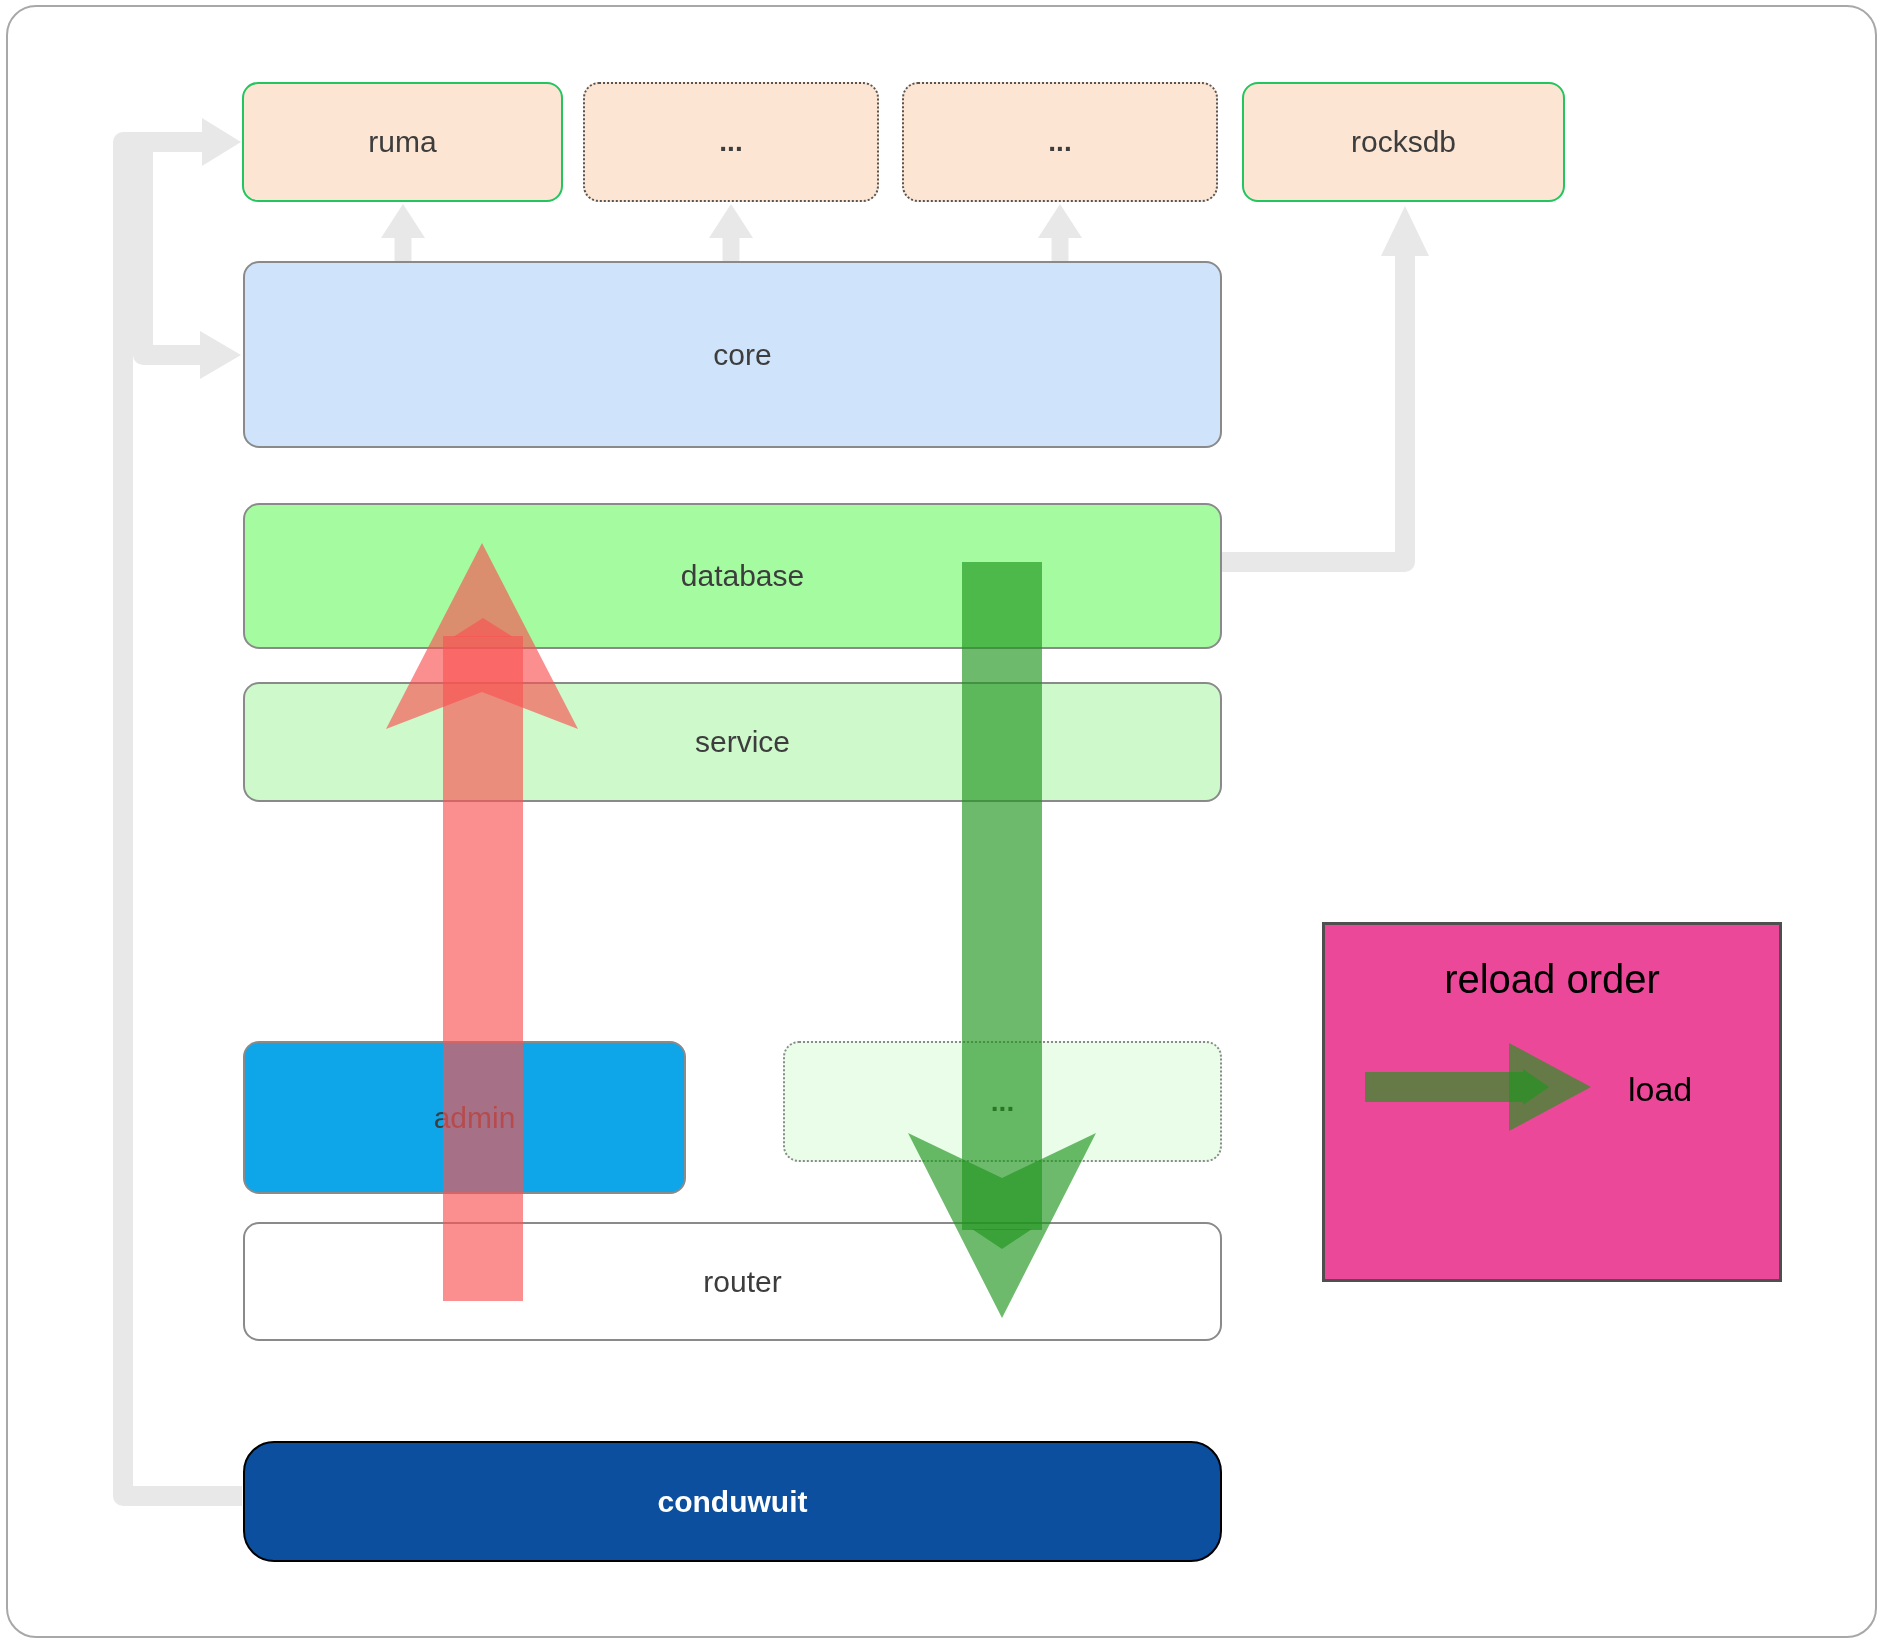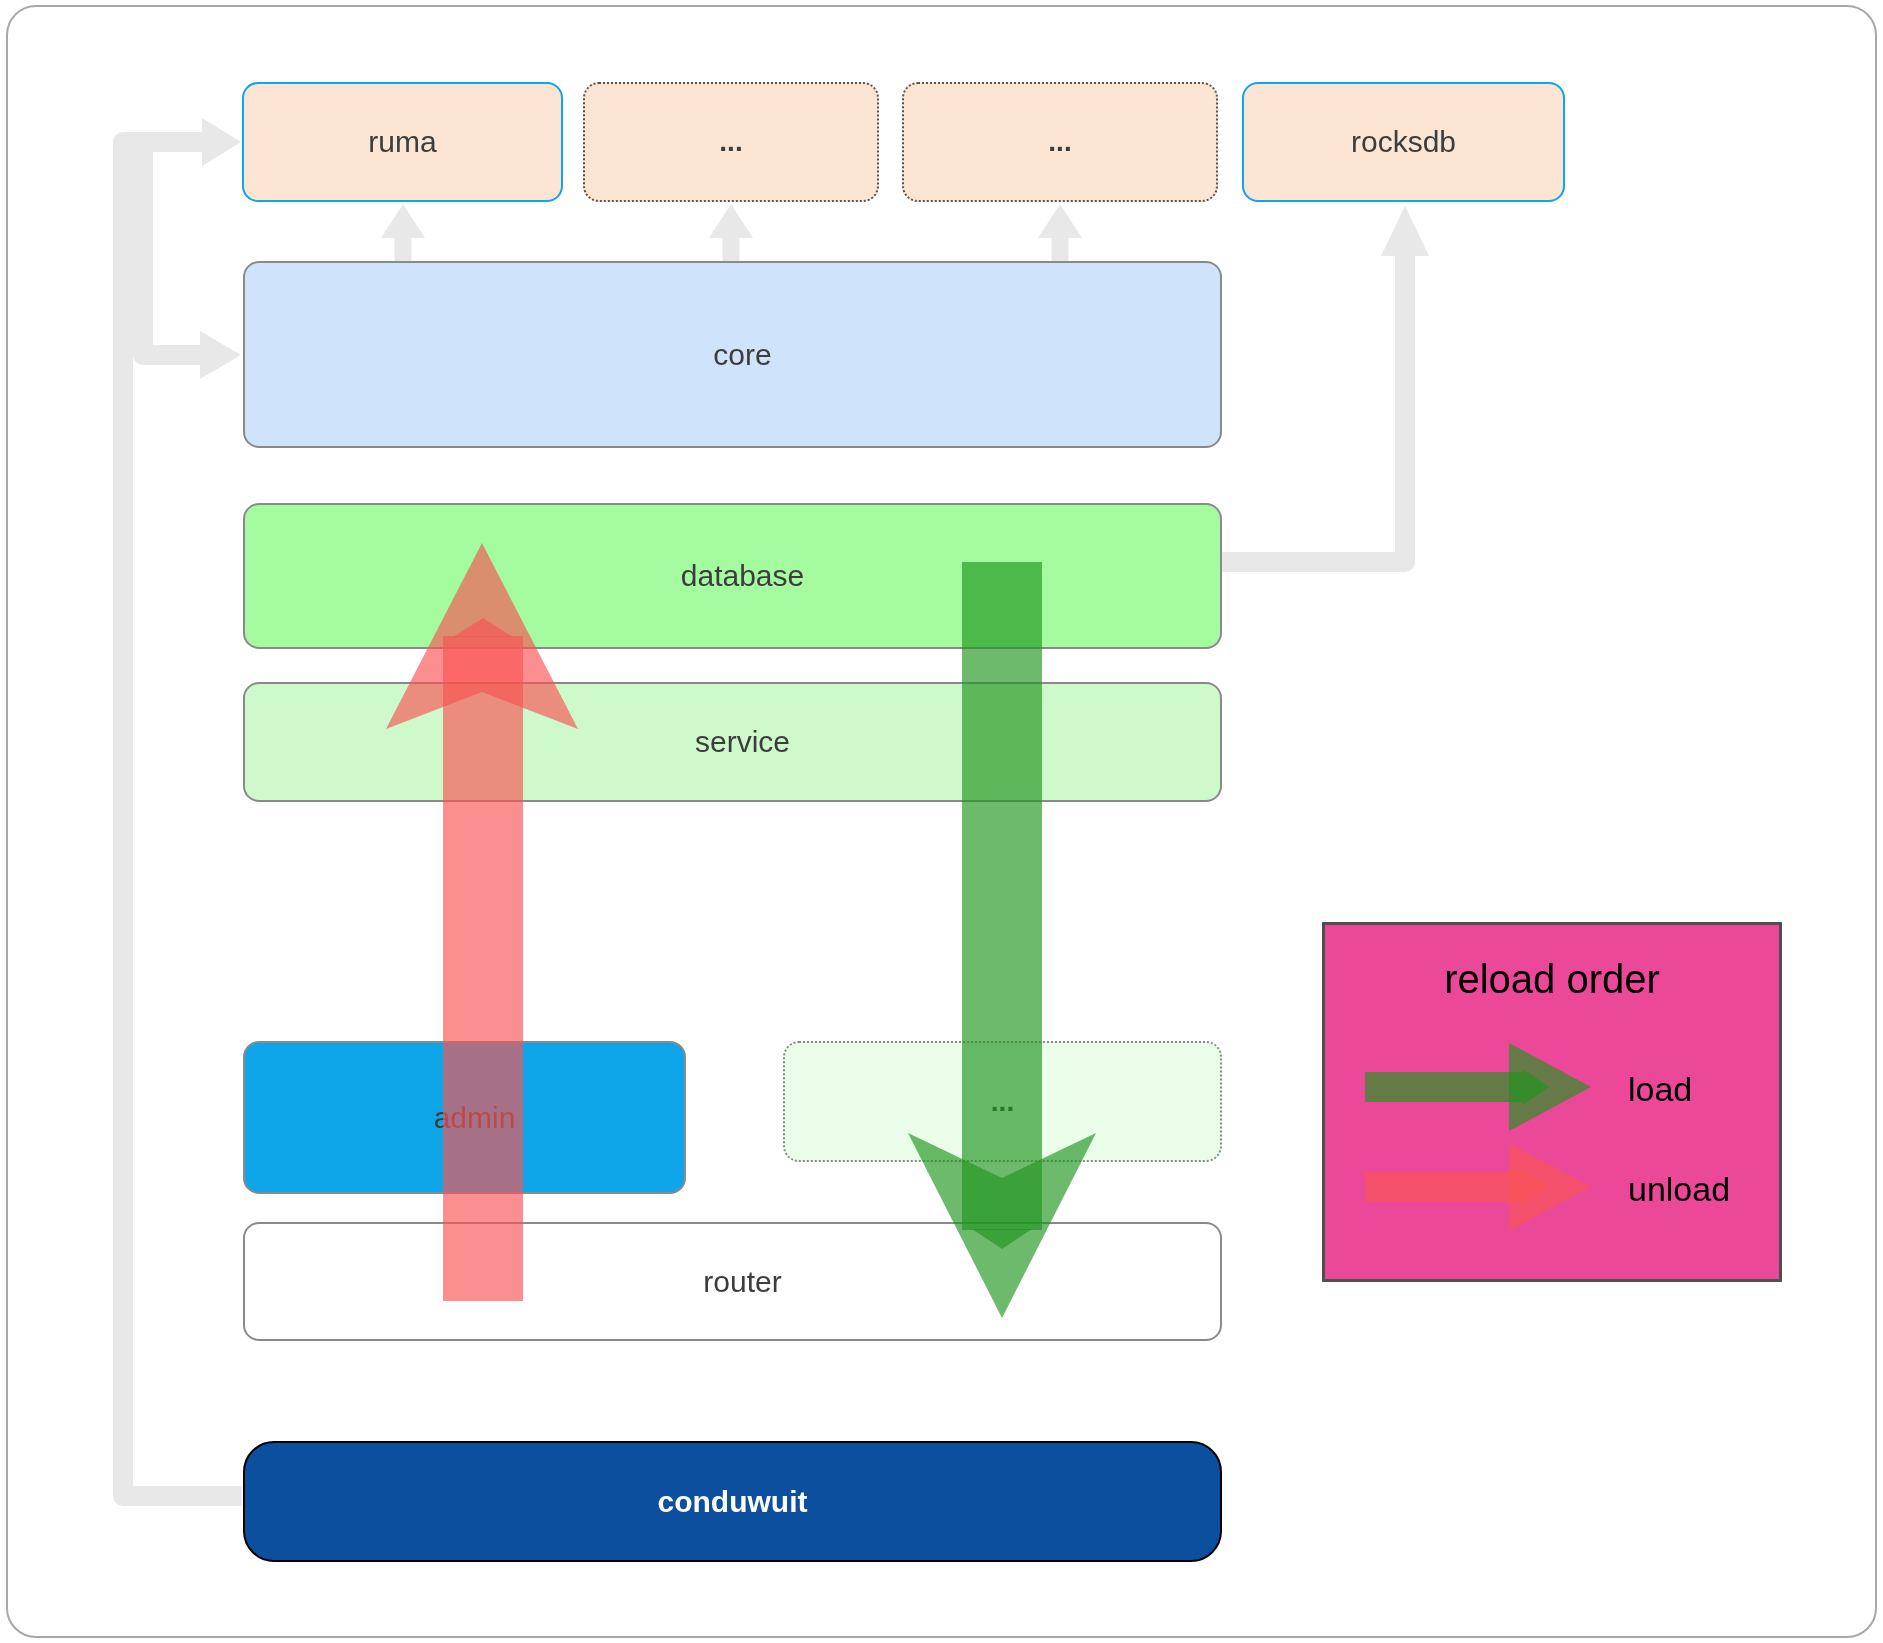--- a/index.html
+++ b/index.html
@@ -3,21 +3,21 @@
 <meta charset="utf-8">
 <style>
   html,body{margin:0;padding:0;background:#ffffff;}
   .canvas{position:relative;width:1883px;height:1643px;overflow:hidden;
           font-family:"Liberation Sans",sans-serif;}
   .page-border{position:absolute;left:6px;top:5px;width:1867px;height:1629px;
                border:2px solid #a8a8a8;border-radius:30px;}
   .layer{position:absolute;left:0;top:0;width:1883px;height:1643px;pointer-events:none;}
   .box{position:absolute;box-sizing:border-box;border-radius:16px;
        display:flex;align-items:center;justify-content:center;}
-  .b-solid-dark{border:2px solid #0ea5e9;}
+  .b-solid-dark{border:2px solid #22c55e;}
   .b-dotted-dark{border:2px dotted #555555;}
   .b-solid-gray{border:2px solid #8a8a8a;padding-left:20px;}
   .b-dotted-gray{border:2px dotted #8a8a8a;}
   .b-black{border:2px solid #000000;}
   .lbl{color:#3d3d3d;font-size:30px;line-height:1;}
   .lbl-dots{color:#3d3d3d;font-size:28px;font-weight:bold;line-height:1;}
   .lbl-white{color:#ffffff;font-size:30px;font-weight:bold;line-height:1;}
   .legend{position:absolute;left:1322px;top:922px;width:460px;height:360px;
           box-sizing:border-box;border:3px solid #4f4f4f;}
   .legend-title{position:absolute;left:0;top:32px;width:100%;text-align:center;
@@ -86,28 +86,20 @@
   <div class="legend" style="background: #ec4899;">
     <span class="legend-title">reload order</span>
     <div class="legend-row" style="top:118px">
       <svg width="232" height="88">
         <rect x="2" y="29" width="158" height="30" opacity="0.65" fill="#1e951d"></rect>
         <polygon points="146,0 146,88 228,44" opacity="0.65" fill="#1e951d"></polygon>
         <polygon points="160,26 160,62 186,44" opacity="0.65" fill="#1e951d"></polygon>
       </svg>
       <span class="legend-label">load</span>
     </div>
-    <div class="legend-row" style="top:218px">
-      <svg width="232" height="88">
-        <rect x="2" y="29" width="158" height="30" opacity="0.65" fill="#f95353"></rect>
-        <polygon points="146,0 146,88 228,44" opacity="0.65" fill="#f95353"></polygon>
-        <polygon points="160,26 160,62 186,44" opacity="0.65" fill="#f95353"></polygon>
-      </svg>
-      <span class="legend-label">unload</span>
-    </div>
   </div>
 
   <svg class="layer">
     <g>
       <rect x="443" y="636" width="80" height="665" opacity="0.65" fill="#f95353"></rect>
       <polygon points="453,637 513,637 483,618" opacity="0.65" fill="#f95353"></polygon>
       <polygon points="386,729 482,692 578,729 482,543" opacity="0.65" fill="#f95353"></polygon>
     </g>
     <g>
       <rect x="962" y="562" width="80" height="668" opacity="0.65" fill="#1e951d"></rect>

